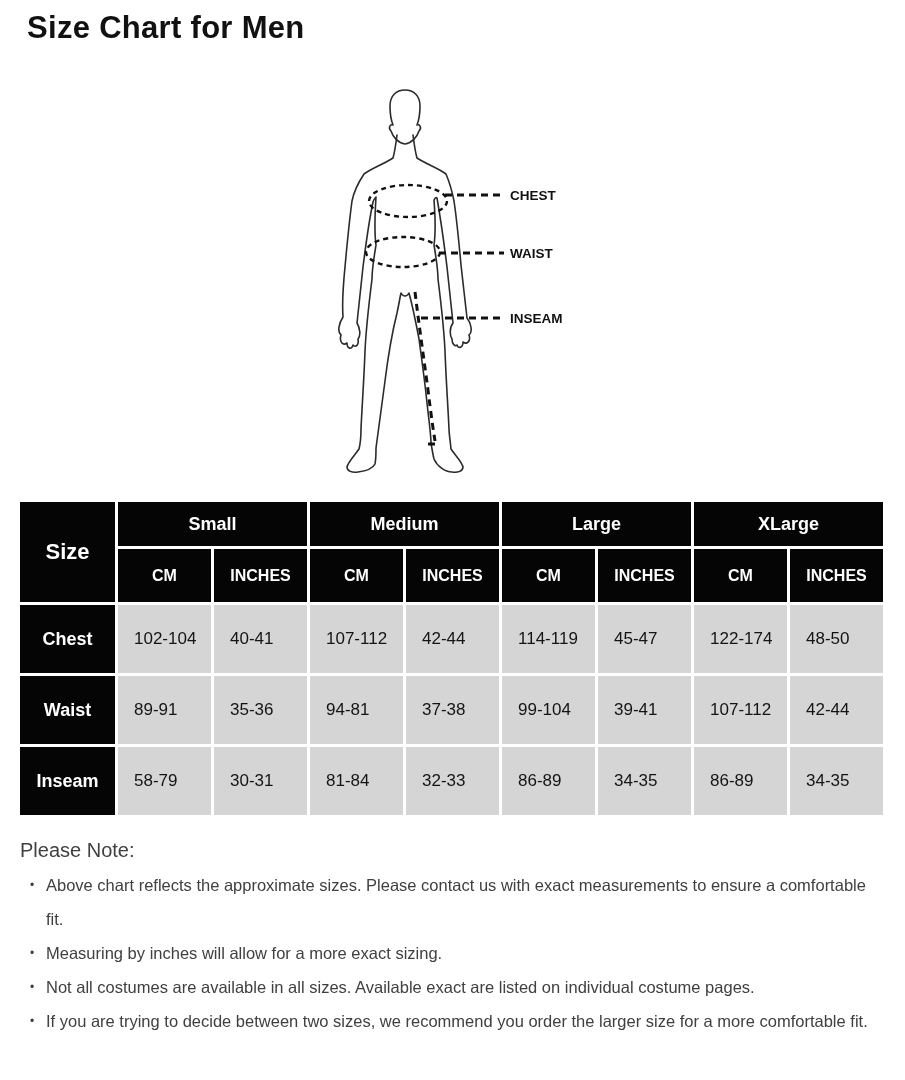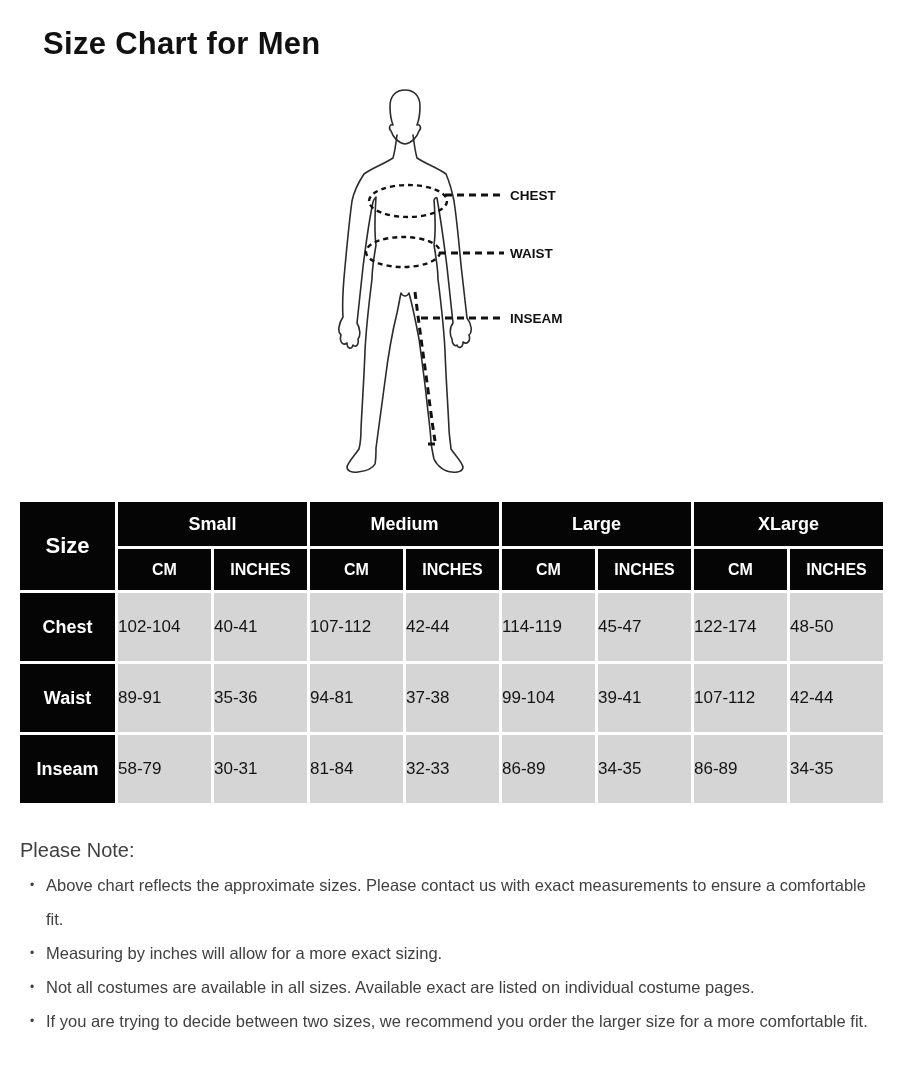--- a/index.html
+++ b/index.html
@@ -12,47 +12,47 @@
   *{box-sizing:border-box;}
   html,body{margin:0;padding:0;}
   body{
     width:905px;height:1080px;background:#ffffff;position:relative;
     font-family:"Liberation Sans","DejaVu Sans",sans-serif;
     color:var(--body-text,#1c1c1c);
     overflow:hidden;
   }
   .page{position:absolute;inset:0;}
   .page-title{
-    position:absolute;left:27px;top:10px;margin:16px;
+    position:absolute;left:27px;top:10px;margin:0;
     font-size:31px;font-weight:bold;color:#111;letter-spacing:.3px;
   }
   .figure{position:absolute;left:330px;top:85px;width:280px;height:400px;}
   .figure svg{display:block;width:280px;height:400px;}
   .figure .outline{fill:none;stroke:var(--figure-line,#2b2b2b);stroke-width:1.6;stroke-linecap:round;stroke-linejoin:round;}
   .figure .measure{fill:none;stroke:#111;stroke-width:2.4;stroke-dasharray:5 4;}
   .figure .pointer{fill:none;stroke:#111;stroke-width:3;stroke-dasharray:7 5;}
   .figure .lbl{font-family:"Liberation Sans","DejaVu Sans",sans-serif;font-size:13.5px;font-weight:bold;fill:#111;}
   table.size-table{
     position:absolute;left:17px;top:499px;
     border-collapse:separate;border-spacing:3px;table-layout:fixed;
     width:869px;
   }
   table.size-table th,table.size-table td{
     vertical-align:middle;padding:0;overflow:hidden;white-space:nowrap;
   }
   table.size-table thead th{background:var(--header-bg,#050505);color:var(--header-text,#fff);font-weight:bold;}
   th.corner-h{font-size:22px;}
   th.group-h{font-size:18px;height:44px;}
-  th.unit-h{font-size:16px;height:41px;}
+  th.unit-h{font-size:16px;height:53px;}
   table.size-table tbody th{
     background:var(--header-bg,#050505);color:var(--header-text,#fff);
     font-size:18px;font-weight:bold;height:68px;
   }
   table.size-table tbody td{
-    background:var(--cell-bg,#d5d5d5);color:#141414;font-size:17px;height:68px;
+    background:var(--cell-bg,#d5d5d5);color:#141414;font-size:17px;height:68px;padding-left:16px;
   }
   .notes{position:absolute;left:12px;top:838px;width:866px;color:#404040;}
   .notes-heading{font-size:20px;line-height:24px;margin:0 0 6px 8px;font-weight:normal;}
   .note-item{display:flex;padding-left:18px;font-size:16.5px;line-height:34px;}
   .note-bullet{flex:none;width:16px;font-size:12px;line-height:34px;}
   .note-text{flex:1;max-width:832px;}
 </style>
 </head>
 <body>
 

